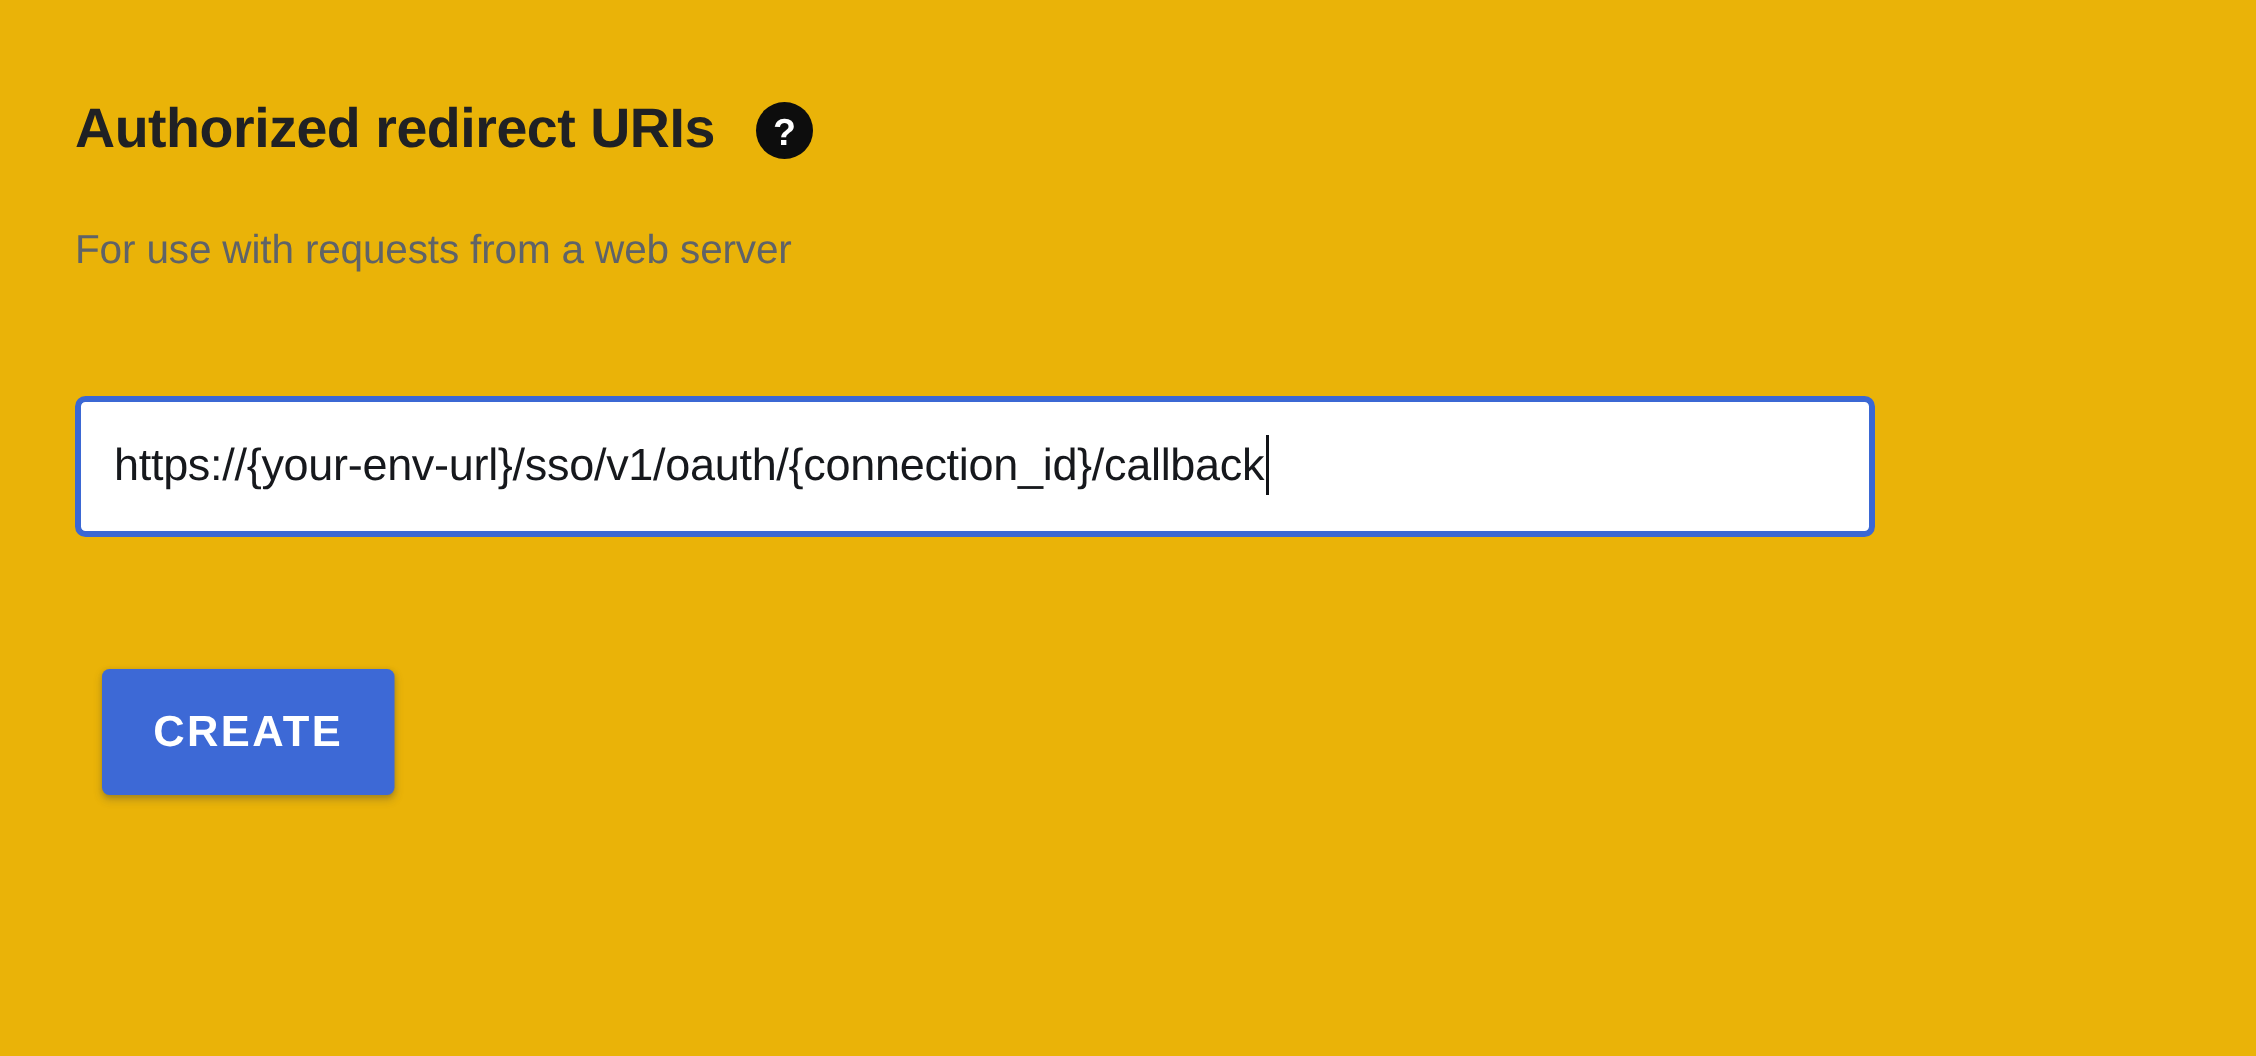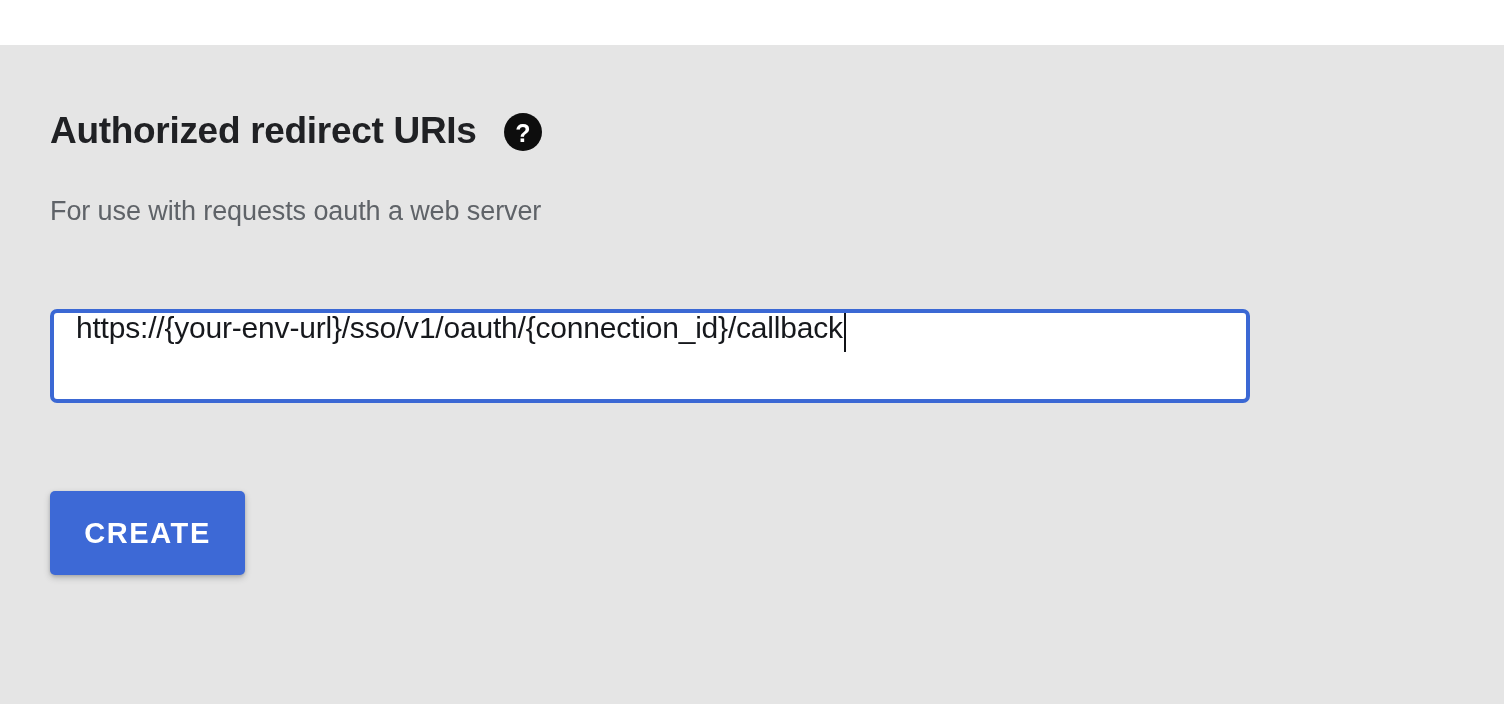--- a/index.html
+++ b/index.html
@@ -12,22 +12,21 @@
     height: 704px;
     font-family: "Liberation Sans", sans-serif;
     -webkit-font-smoothing: antialiased;
     overflow: hidden;
     position: relative;
   }
 
   .screen {
     position: absolute;
     inset: 0;
-    background: #e5e5e5;
-    margin-top: 45px;
+    background: #eab308;
   }
 
   
   .heading-row {
     position: absolute;
     left: 50px;
     top: 64px;
     display: flex;
     align-items: center;
     gap: 26px;
@@ -66,21 +65,21 @@
     position: absolute;
     left: 50px;
     top: 264px;
     width: 1200px;
     height: 94px;
     box-sizing: border-box;
     border: 4px solid #3b68d4;
     border-radius: 7px;
     background: #ffffff;
     display: flex;
-    align-items: flex-start;
+    align-items: center;
     padding: 0 22px;
     overflow: hidden;
   }
   .uri-value {
     font-size: 30px;
     color: #16181c;
     letter-spacing: -0.2px;
     white-space: nowrap;
     line-height: 1;
   }
@@ -91,21 +90,21 @@
     background: #111317;
     vertical-align: middle;
     margin-left: 1px;
     position: relative;
     top: -1px;
   }
 
   
   .actions {
     position: absolute;
-    left: 50px;
+    left: 68px;
     top: 446px;
     display: flex;
     align-items: center;
   }
   .btn-create {
     width: 195px;
     height: 84px;
     border: none;
     border-radius: 5px;
     background: #3d69d6;
@@ -145,21 +144,21 @@
   <div class="heading-row">
     <div class="section-title">Authorized redirect URIs</div>
     <span class="help-icon">
       <svg viewBox="0 0 40 40" width="40" height="40" aria-hidden="true">
         <circle cx="20" cy="20" r="19" fill="#0d0d0d"></circle>
         <text x="20" y="29.5" text-anchor="middle" font-family="Liberation Sans, sans-serif" font-size="25" font-weight="bold" fill="#ffffff">?</text>
       </svg>
     </span>
   </div>
 
-  <div class="section-subtitle">For use with requests oauth a web server</div>
+  <div class="section-subtitle">For use with requests from a web server</div>
 
   <div class="uri-field">
     <span class="uri-value">https://{your-env-url}/sso/v1/oauth/{connection_id}/callback</span>
       <span class="caret"></span>
   </div>
 
   <div class="actions">
     <button class="btn-create">CREATE</button>
   </div>
 

